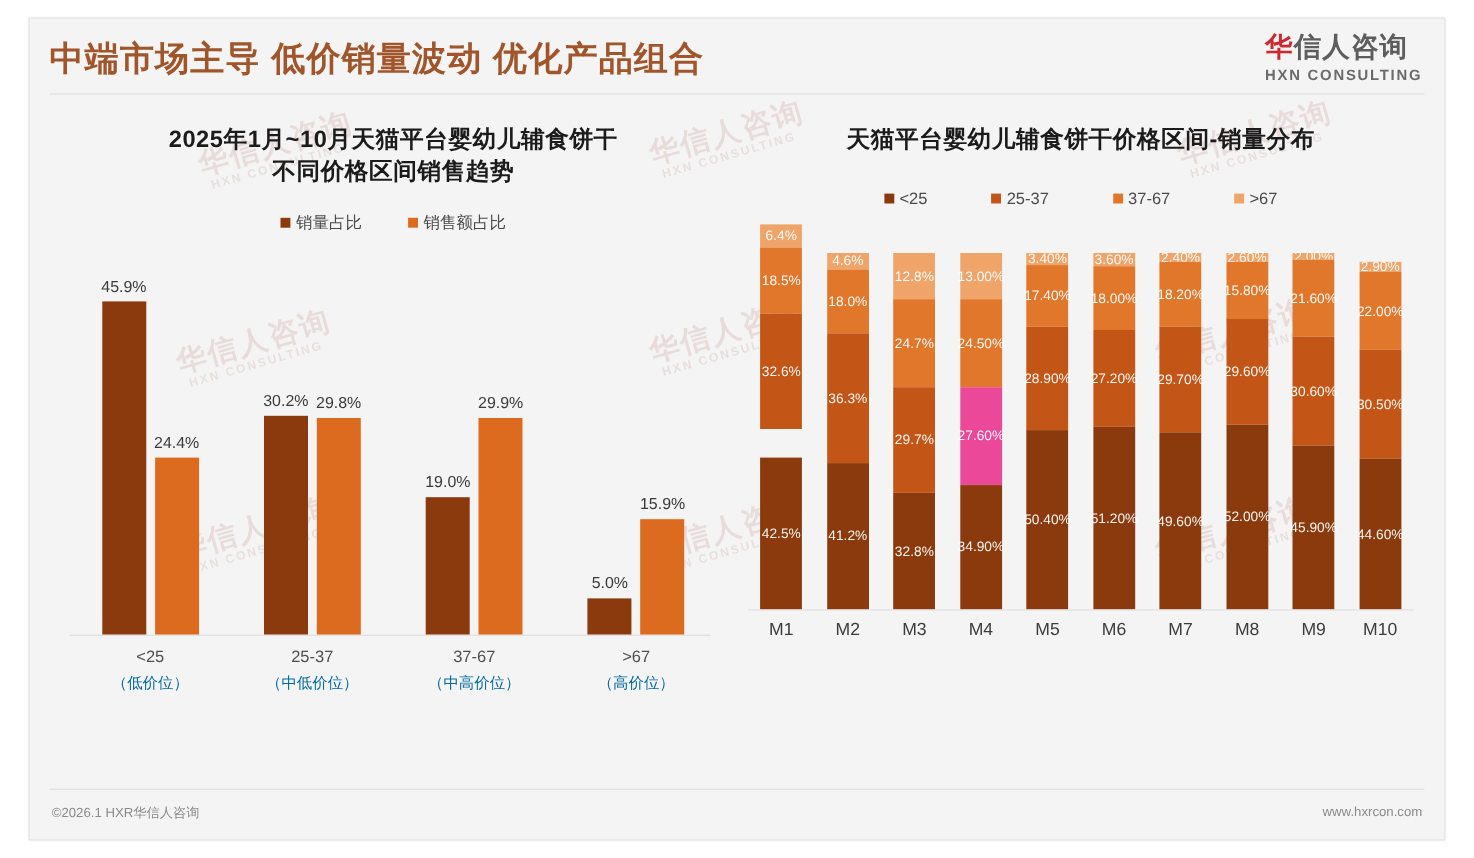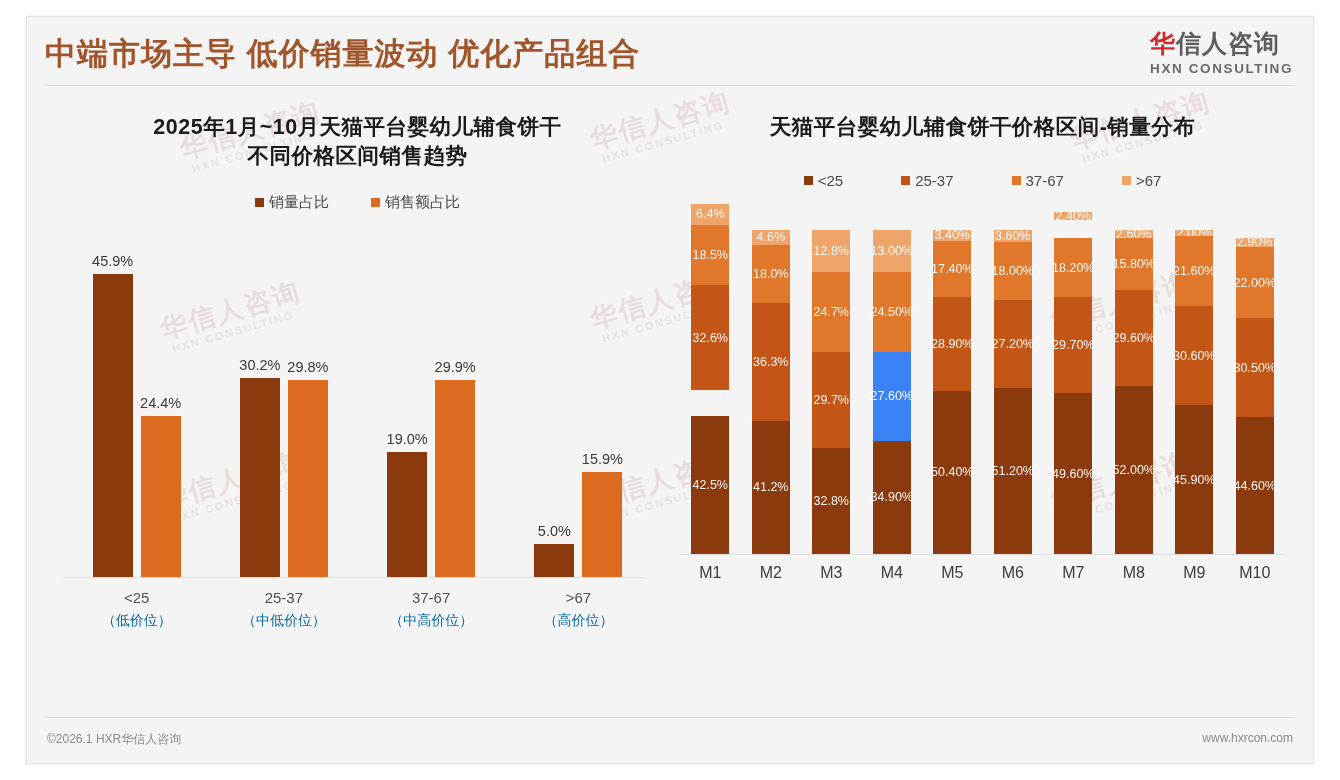--- a/index.html
+++ b/index.html
@@ -315,21 +315,21 @@
               </div>
             </div>
             <div class="sb-col">
               <div class="sb-stack">
                 <div class="sb-seg" style="height: 42.12px; background: rgb(239, 164, 105);">
                   <span>13.00%</span>
                 </div>
                 <div class="sb-seg" style="height: 79.38px; background: rgb(225, 119, 43);">
                   <span>24.50%</span>
                 </div>
-                <div class="sb-seg" style="height: 89.424px; background: #3b82f6;">
+                <div class="sb-seg" style="height: 89.424px; background: #ec4899;">
                   <span>27.60%</span>
                 </div>
                 <div class="sb-seg" style="height: 113.076px; background: rgb(138, 58, 12);">
                   <span>34.90%</span>
                 </div>
               </div>
             </div>
             <div class="sb-col">
               <div class="sb-stack">
                 <div class="sb-seg" style="height: 11.016px; background: rgb(239, 164, 105);">
@@ -360,21 +360,21 @@
                 <div class="sb-seg" style="height: 165.888px; background: rgb(138, 58, 12);">
                   <span>51.20%</span>
                 </div>
               </div>
             </div>
             <div class="sb-col">
               <div class="sb-stack">
                 <div class="sb-seg" style="height: 7.776px; background: rgb(239, 164, 105);">
                   <span>2.40%</span>
                 </div>
-                <div class="sb-seg" style="height: 58.968px; background: rgb(225, 119, 43); margin-top: 18px;">
+                <div class="sb-seg" style="height: 58.968px; background: rgb(225, 119, 43);">
                   <span>18.20%</span>
                 </div>
                 <div class="sb-seg" style="height: 96.228px; background: rgb(195, 86, 23);">
                   <span>29.70%</span>
                 </div>
                 <div class="sb-seg" style="height: 160.704px; background: rgb(138, 58, 12);">
                   <span>49.60%</span>
                 </div>
               </div>
             </div>

